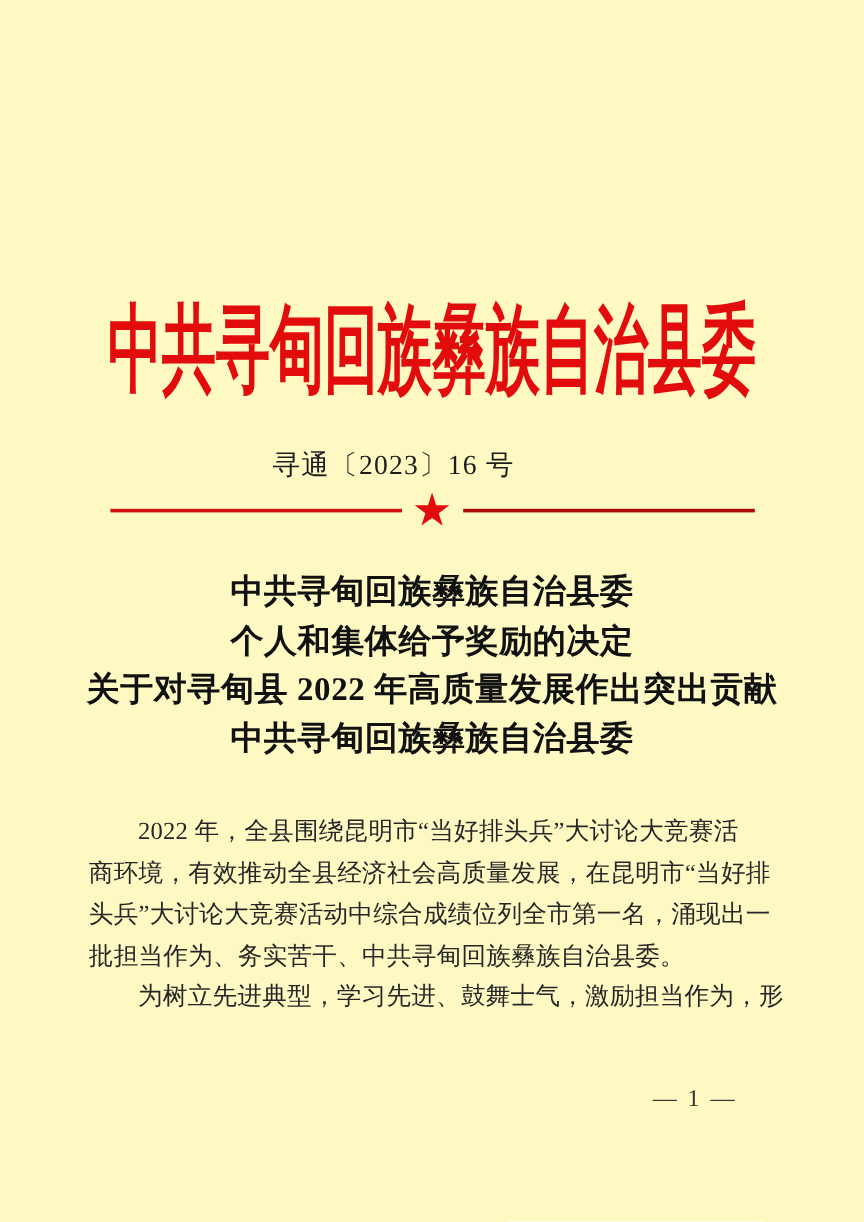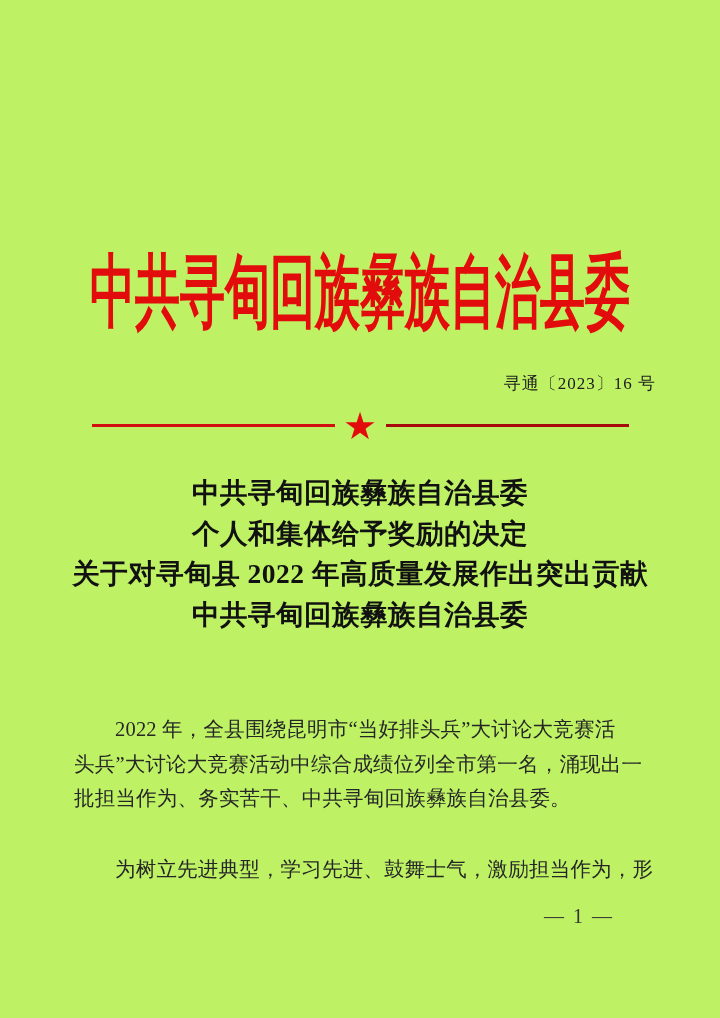--- a/index.html
+++ b/index.html
@@ -5,40 +5,40 @@
   * { margin: 0; padding: 0; box-sizing: border-box; }
   html, body { background: #ffffff; }
   body {
     font-family: "Liberation Serif", "DejaVu Serif", serif;
     width: 720px; height: 1018px;
     position: relative; overflow: hidden;
   }
   .page {
     position: absolute; left: 0; top: 0;
     width: 720px; height: 1018px;
-    background: #bef264;
+    background: #fef9c3;
     font-family: Liberation Serif, serif;
   }
 
   
   .masthead {
     position: absolute; left: 0; top: 244px;
     width: 720px; height: 96px;
     display: flex; align-items: center; justify-content: center;
   }
   .masthead .masthead-text {
     font-size: 45px; font-weight: bold; color: #e30c0c;
     letter-spacing: 0px; white-space: nowrap;
     transform: scaleY(1.78); transform-origin: center center;
   }
 
   
   .doc-number {
     position: absolute; left: 0; top: 372px; width: 656px;
-    text-align: right; font-size: 17px; color: #1c1c1c;
+    text-align: center; font-size: 23px; color: #1c1c1c;
     letter-spacing: 1px;
   }
 
   
   .separator {
     position: absolute; left: 0; top: 406px; width: 720px; height: 38px;
     display: flex; align-items: center; justify-content: center;
   }
   .rule-left, .rule-right { height: 3px; width: 243px; }
   .rule-left  { background: #d31010; }
@@ -56,21 +56,21 @@
     letter-spacing: 0.5px;
   }
 
   
   .body-text {
     position: absolute; left: 74px; top: 676px; width: 578px;
     font-size: 20.5px; color: #262626; line-height: 34.6px;
     letter-spacing: 0.2px;
   }
   .body-line { white-space: nowrap; }
-  .body-line.indent { padding-left: 41px; margin-top: 36px; }
+  .body-line.indent { padding-left: 41px; }
 
   
   .page-number {
     position: absolute; top: 905px; right: 106px;
     font-size: 20px; color: #333333; letter-spacing: 2px;
   }
 </style>
 </head>
 <body>
 
@@ -90,20 +90,21 @@
 
   <div class="doc-title">
     <div>中共寻甸回族彝族自治县委</div>
     <div>个人和集体给予奖励的决定</div>
     <div>关于对寻甸县 2022 年高质量发展作出突出贡献</div>
     <div>中共寻甸回族彝族自治县委</div>
   </div>
 
   <div class="body-text">
     <div class="body-line indent">2022 年，全县围绕昆明市“当好排头兵”大讨论大竞赛活</div>
+    <div class="body-line">商环境，有效推动全县经济社会高质量发展，在昆明市“当好排</div>
     <div class="body-line">头兵”大讨论大竞赛活动中综合成绩位列全市第一名，涌现出一</div>
     <div class="body-line">批担当作为、务实苦干、中共寻甸回族彝族自治县委。</div>
     <div class="body-line indent">为树立先进典型，学习先进、鼓舞士气，激励担当作为，形</div>
   </div>
 
   <div class="page-number">— 1 —</div>
 
 </div>
 
 </body></html>

